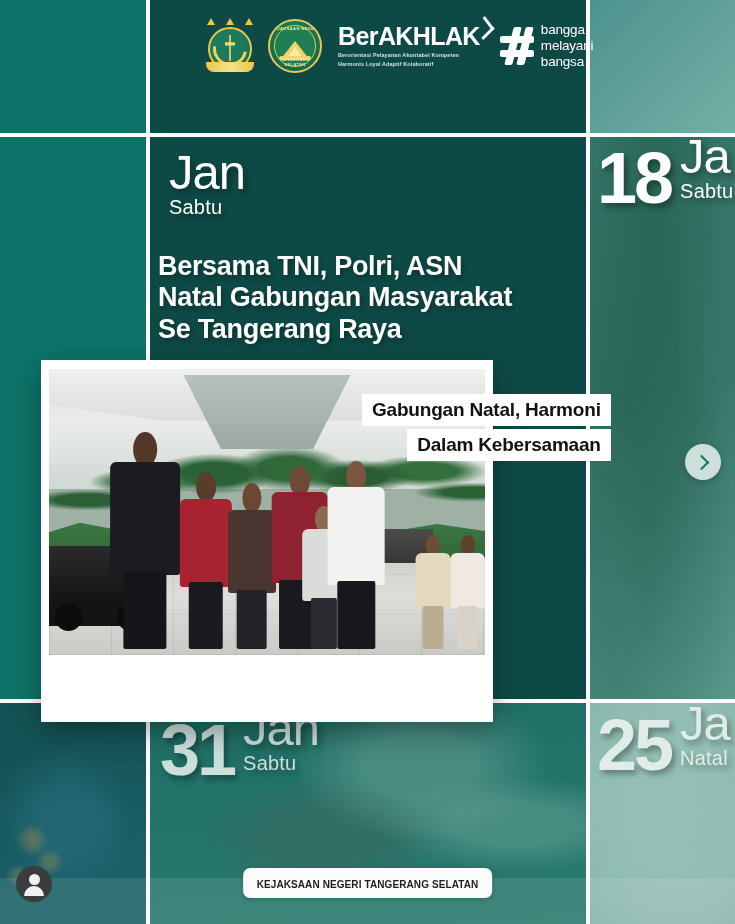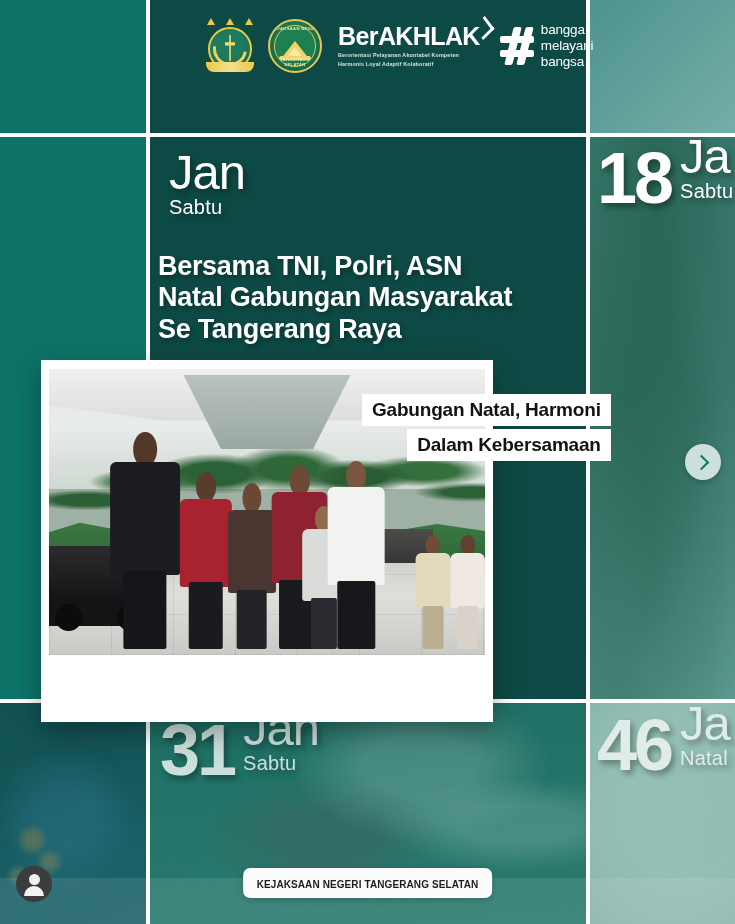--- a/index.html
+++ b/index.html
@@ -395,21 +395,21 @@
 
   <div class="date-blk d24">
     <div class="date-num">31</div>
     <div class="date-right">
       <div class="date-mon">Jan</div>
       <div class="date-day">Sabtu</div>
     </div>
   </div>
 
   <div class="date-blk d25">
-    <div class="date-num">46</div>
+    <div class="date-num">25</div>
     <div class="date-right">
       <div class="date-mon">Ja</div>
       <div class="date-day">Natal</div>
     </div>
   </div>
 
   <div class="headline">
     <div>Bersama TNI, Polri, ASN</div>
     <div>Natal Gabungan Masyarakat</div>
     <div>Se Tangerang Raya</div>

